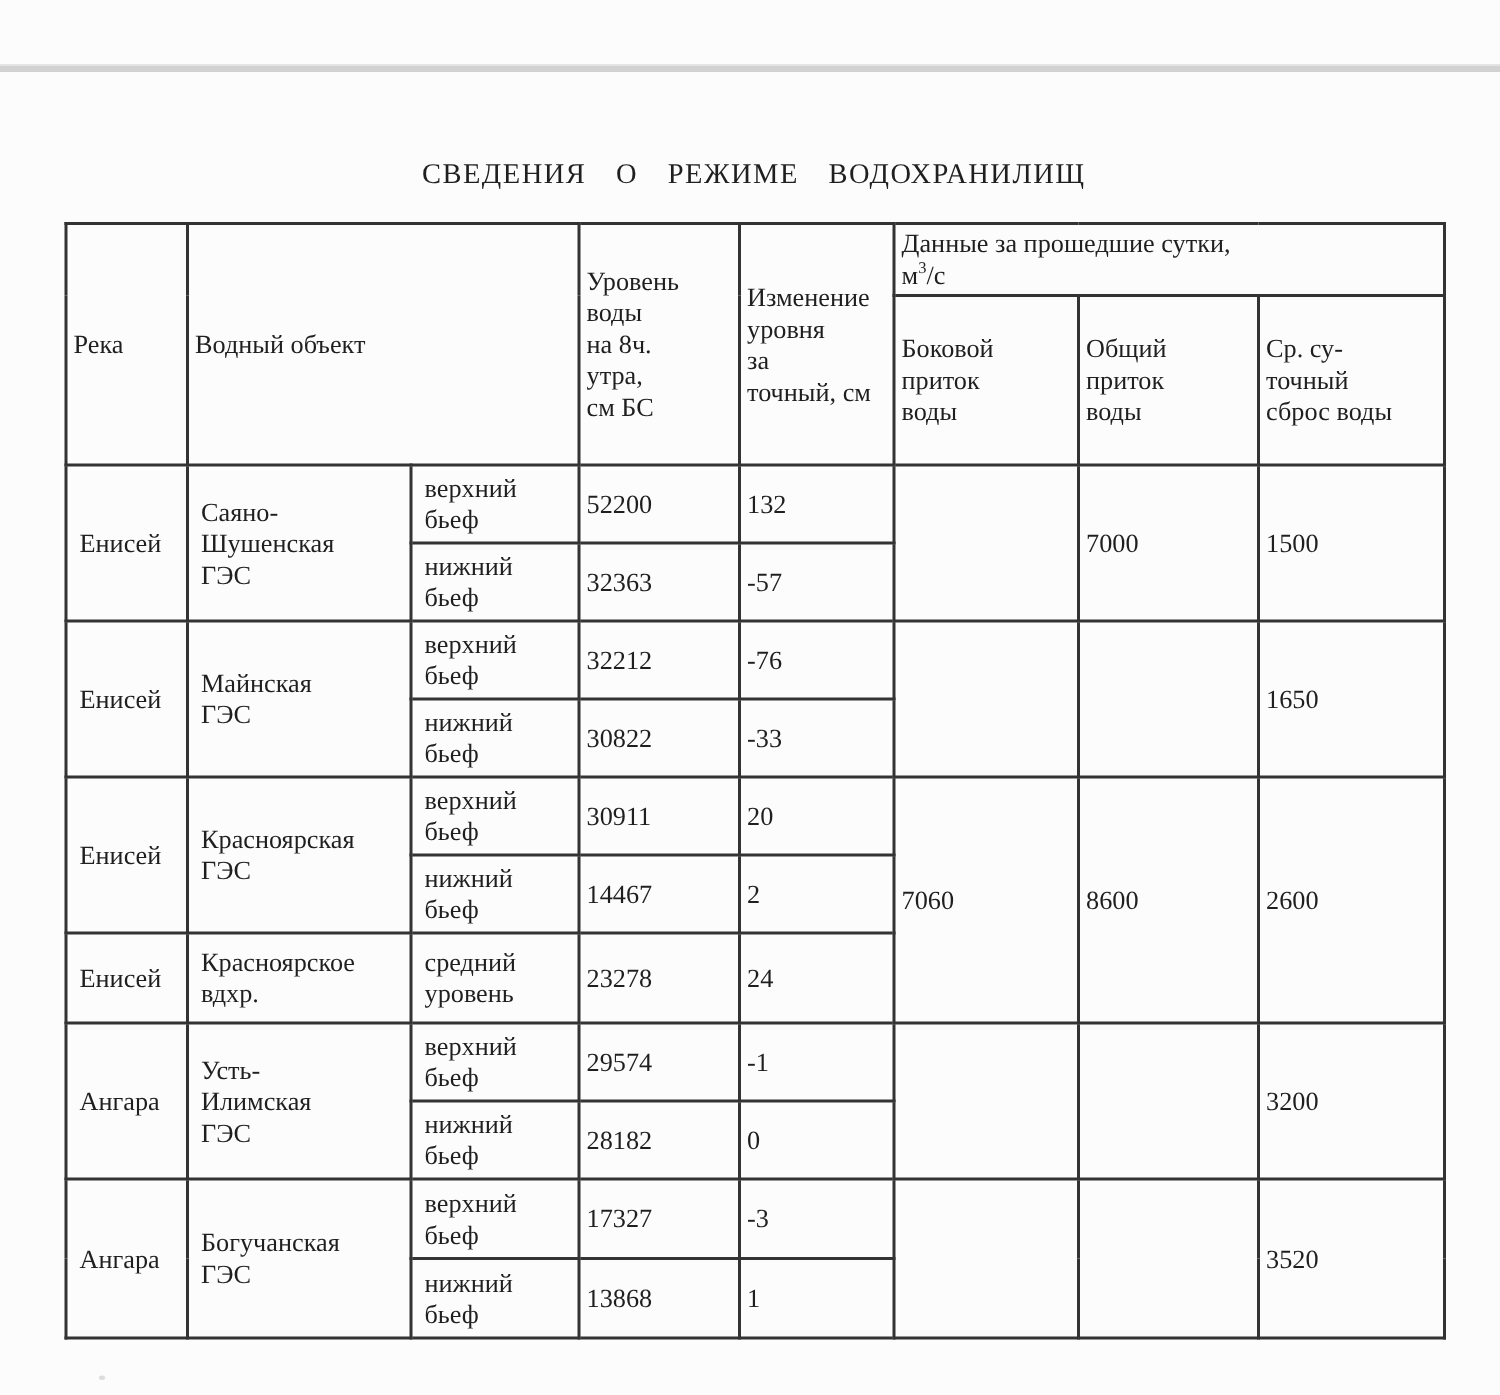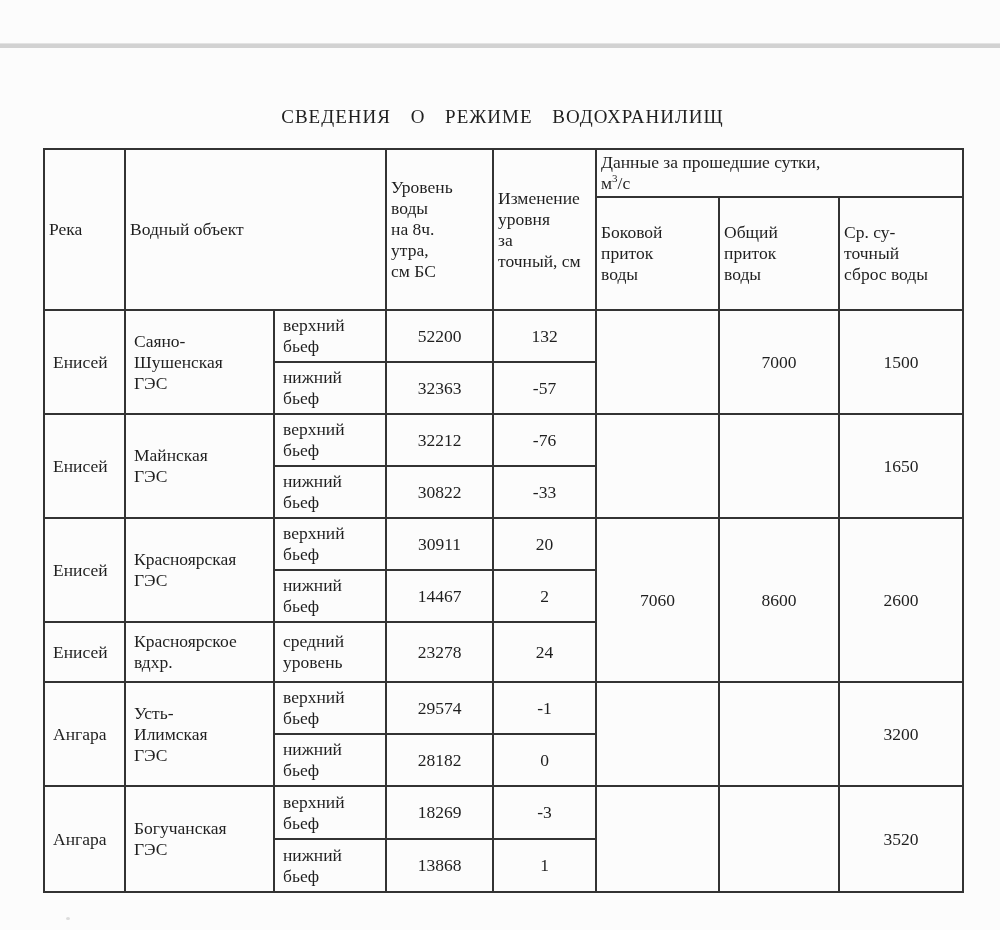--- a/index.html
+++ b/index.html
@@ -40,21 +40,21 @@
     border: 2px solid #333333;
     font-weight: normal;
     font-size: 17.5px;
     line-height: 1.2;
     vertical-align: middle;
     white-space: pre-line;
     padding: 2px 4px;
     overflow: hidden;
   }
   th { text-align: left; }
-  td.c-num { text-align: center; }
+  td.c-num { }
   td.c-left { text-align: left; padding-left: 8px; }
   .hr1 { height: 47px; }
   .hr2 { height: 113px; }
   .r   { height: 52px; }
   .r-tall { height: 60px; }
   .r-last { height: 53px; }
   sup { font-size: 11px; line-height: 0; }
   .scan-dot {
     position: absolute;
     left: 66px; top: 917px;
@@ -196,21 +196,21 @@
     <td class="c-num">28182</td>
     <td class="c-num">0</td>
   </tr>
 
   <tr class="r-last">
     <td rowspan="2" class="c-left">Ангара</td>
     <td rowspan="2" class="c-left">Богучанская
 ГЭС</td>
     <td class="c-left">верхний
 бьеф</td>
-    <td class="c-num">18269</td>
+    <td class="c-num">17327</td>
     <td class="c-num">-3</td>
     <td rowspan="2" class="c-num"></td>
     <td rowspan="2" class="c-num"></td>
     <td rowspan="2" class="c-num">3520</td>
   </tr>
   <tr class="r-last">
     <td class="c-left">нижний
 бьеф</td>
     <td class="c-num">13868</td>
     <td class="c-num">1</td>

